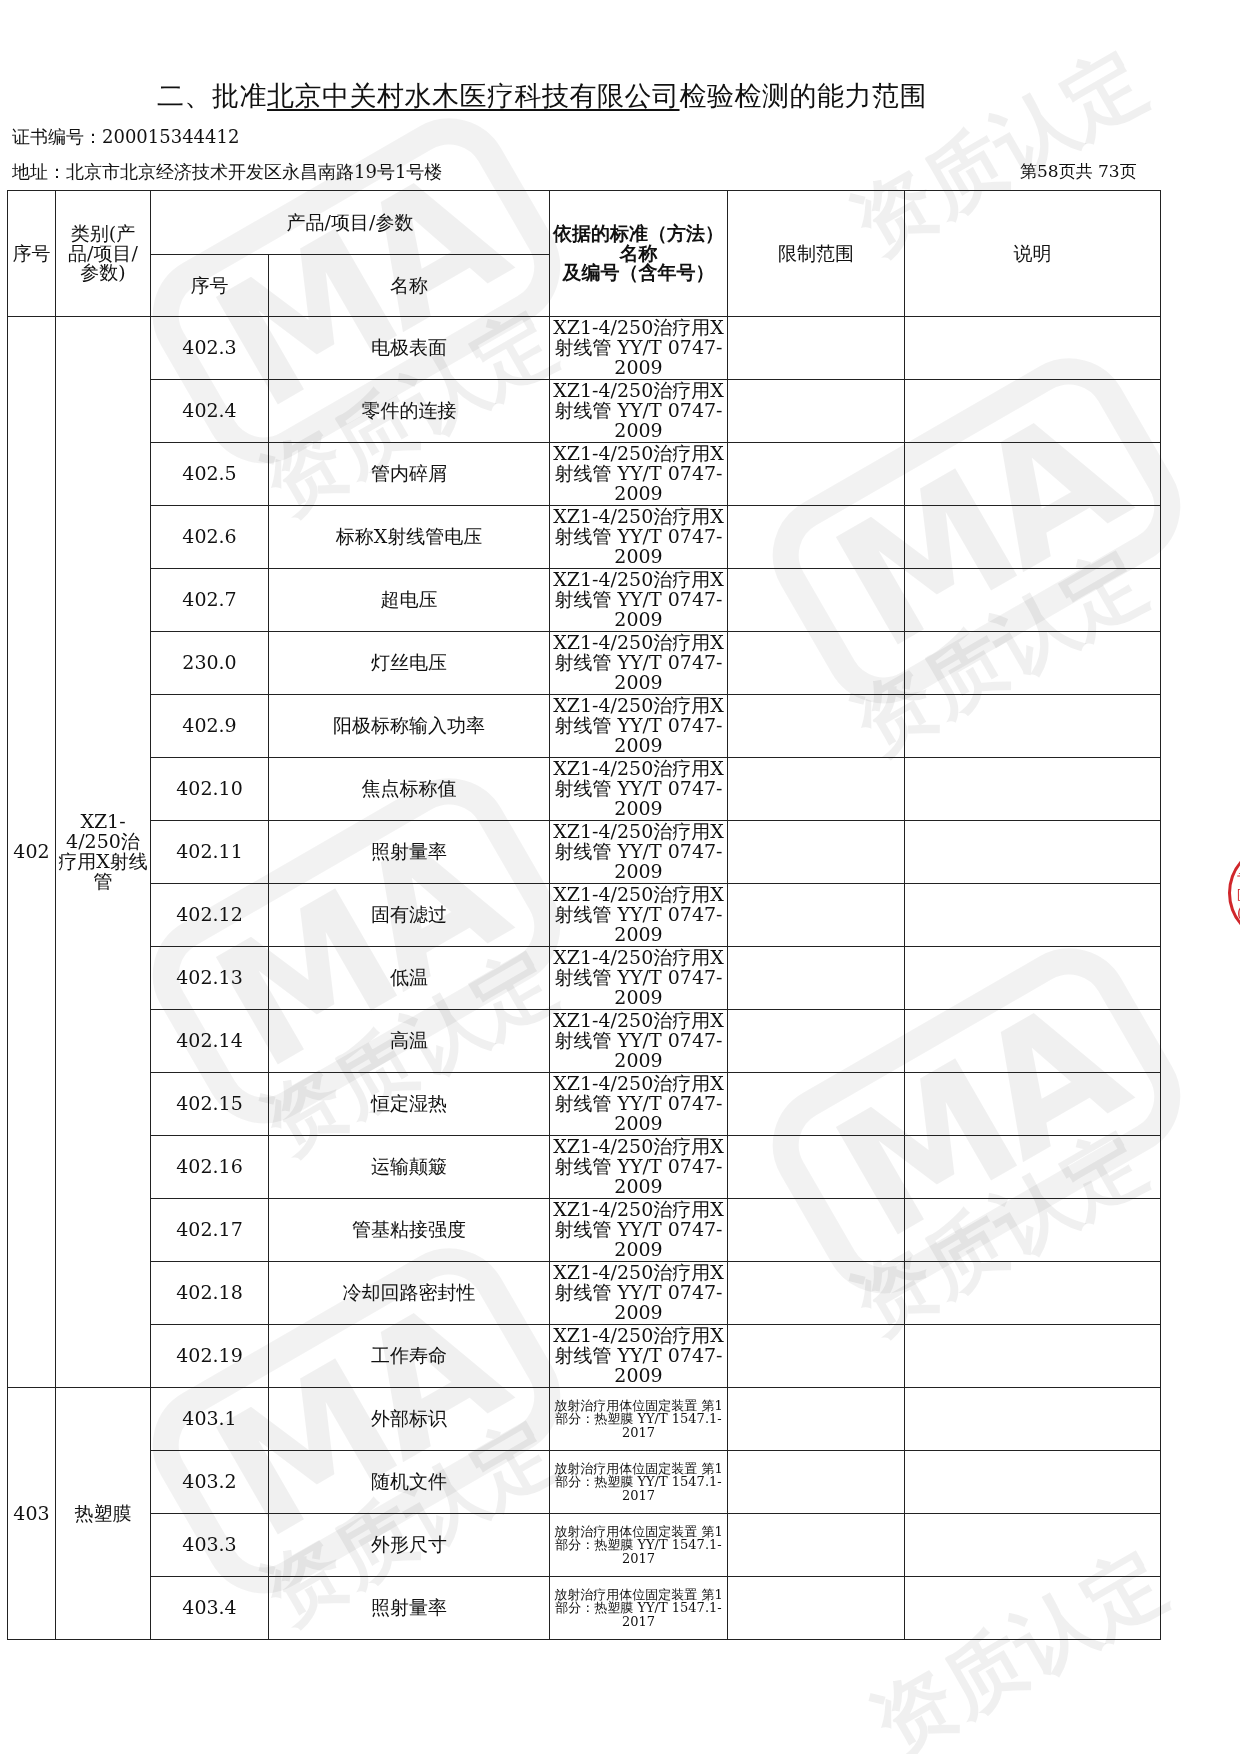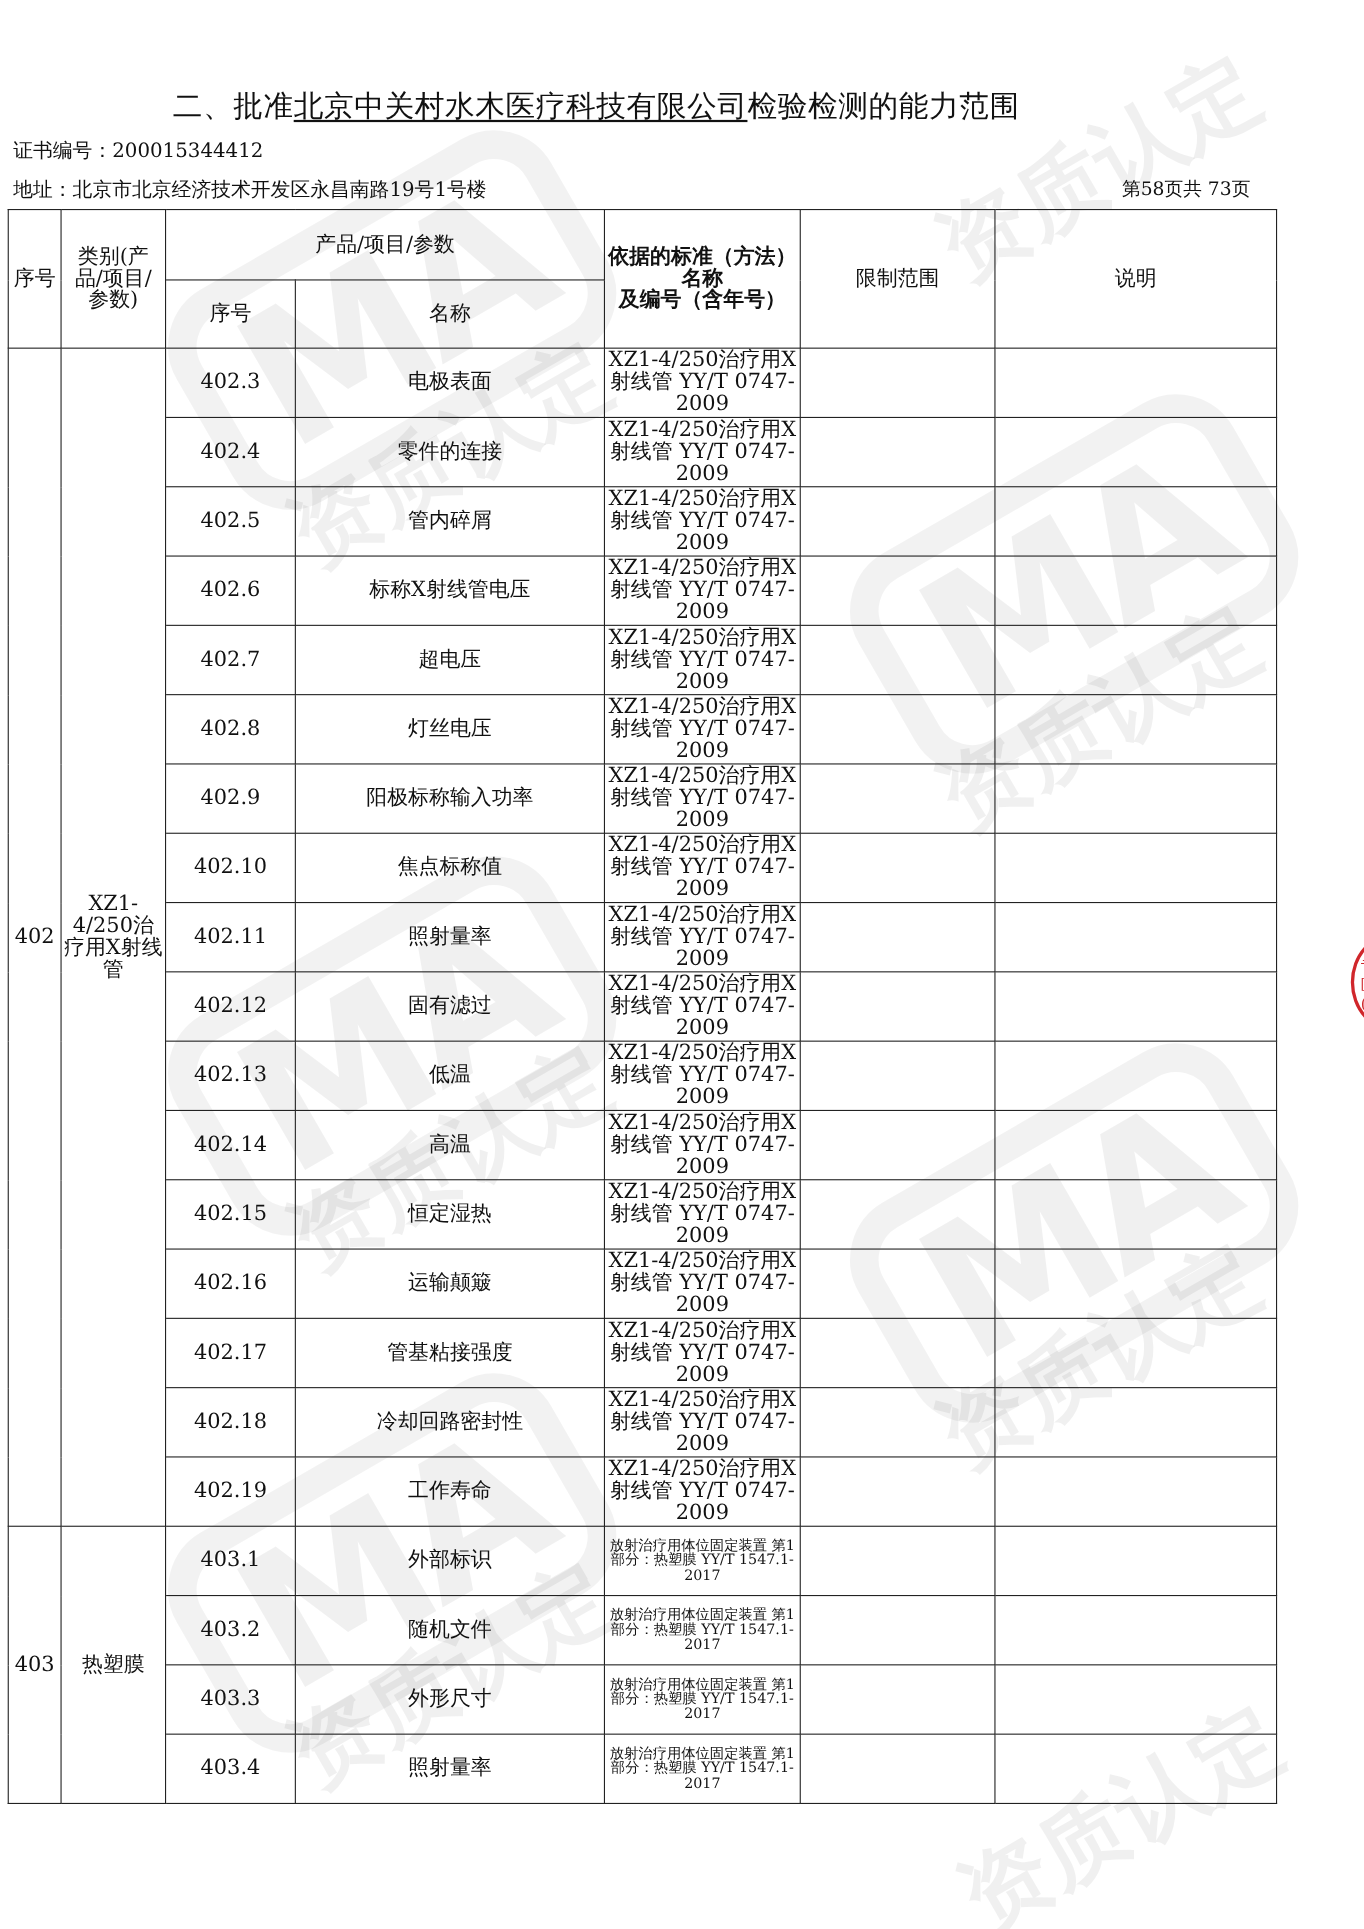--- a/index.html
+++ b/index.html
@@ -125,21 +125,21 @@
         <td class="r"></td>
       </tr>
       <tr>
         <td class="r">402.7</td>
         <td class="r">超电压</td>
         <td class="r std">XZ1-4/250治疗用X射线管 YY/T 0747-2009</td>
         <td class="r"></td>
         <td class="r"></td>
       </tr>
       <tr>
-        <td class="r">402.8</td>
+        <td class="r">230.0</td>
         <td class="r">灯丝电压</td>
         <td class="r std">XZ1-4/250治疗用X射线管 YY/T 0747-2009</td>
         <td class="r"></td>
         <td class="r"></td>
       </tr>
       <tr>
         <td class="r">402.9</td>
         <td class="r">阳极标称输入功率</td>
         <td class="r std">XZ1-4/250治疗用X射线管 YY/T 0747-2009</td>
         <td class="r"></td>

